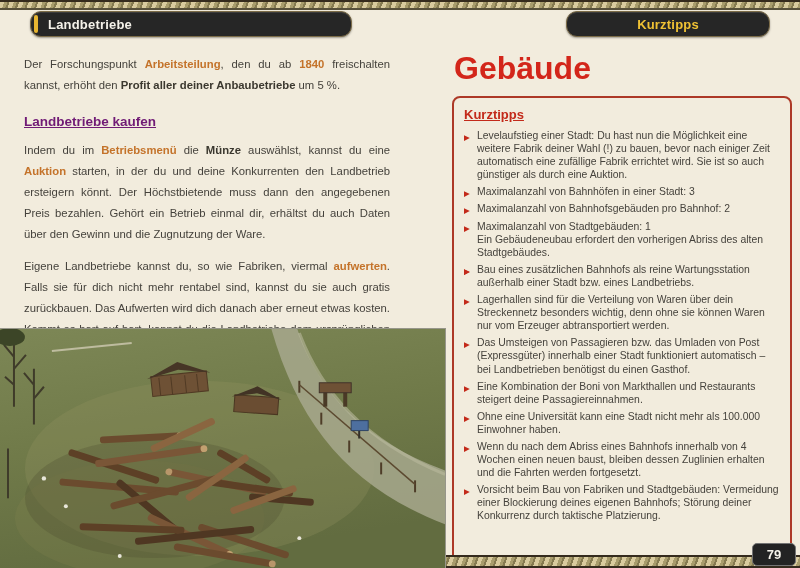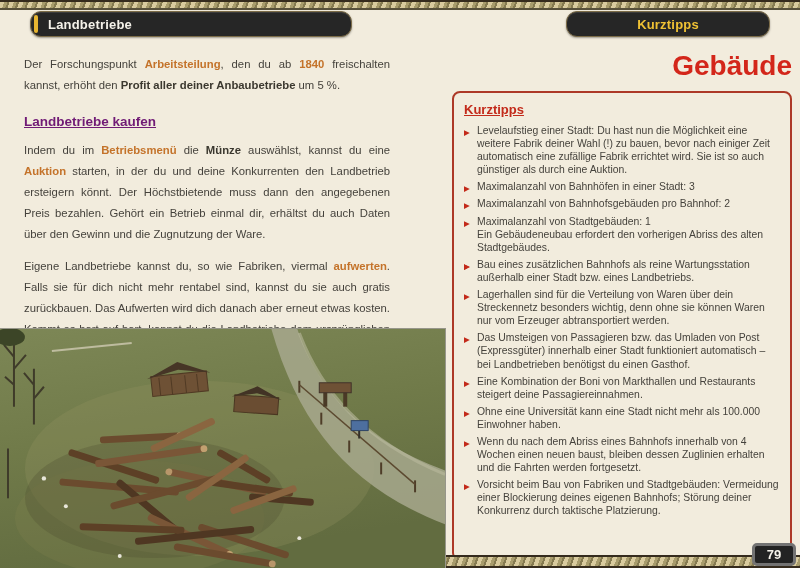--- a/index.html
+++ b/index.html
@@ -39,40 +39,40 @@
   .left-col { position: absolute; left: 24px; top: 54px; width: 366px;
               color: #45423c; font-size: 11.3px; line-height: 21px; text-align: justify; }
   .para { margin: 0 0 11px 0; }
   .hl { color: #c4732a; font-weight: bold; }
   .b  { color: #3b382f; font-weight: bold; }
   .subheading { color: #701a75; font-size: 13.5px; font-weight: bold;
                 text-decoration: underline; margin: 15px 0 8px 0; text-align: left; }
 
   
   .right-col { position: absolute; left: 452px; top: 50px; width: 340px; }
-  .title { color: #d3261a; font-size: 28px; font-weight: bold; margin: 0 0 9px 2px; text-align: right; }
+  .title { color: #d3261a; font-size: 32px; font-weight: bold; margin: 0 0 9px 2px; }
   .tips-box { border: 2px solid #ad3927; border-radius: 8px;
               padding: 9px 10px 5px 10px; height: 470px; }
   .box-title { color: #c32a1a; font-size: 13px; font-weight: bold;
                text-decoration: underline; margin: 0 0 7px 0; }
   .tips { list-style: none; margin: 0; padding: 0; }
   .tip { position: relative; padding-left: 13px; margin-bottom: 4px;
          font-size: 10.4px; line-height: 13.1px; color: #45423c; }
   .tip-marker { position: absolute; left: 0; top: 2px; color: #c32a1a; font-size: 7.5px; }
   .tip-text { white-space: pre-line; }
 
   
   .screenshot { position: absolute; left: 0; top: 328px; width: 446px; height: 240px;
                 z-index: 3; border-top: 1px solid #97968a; border-right: 1px solid #97968a;
                 overflow: hidden; }
   .screenshot svg { display: block; width: 100%; height: 100%; }
 
   
   .page-number { position: absolute; right: 4px; bottom: 2px; width: 44px; height: 23px;
-                 background: #232323; border: 3px solid #737373; border-radius: 5px;
+                 background: #232323; border: 1px solid #737373; border-radius: 5px;
                  color: #f5f2ea; font-weight: bold; font-size: 13px; z-index: 4;
                  display: flex; align-items: center; justify-content: center; }
 </style>
 </head>
 <body>
 
 <div class="page">
 
   <div class="strip top"></div>
 

